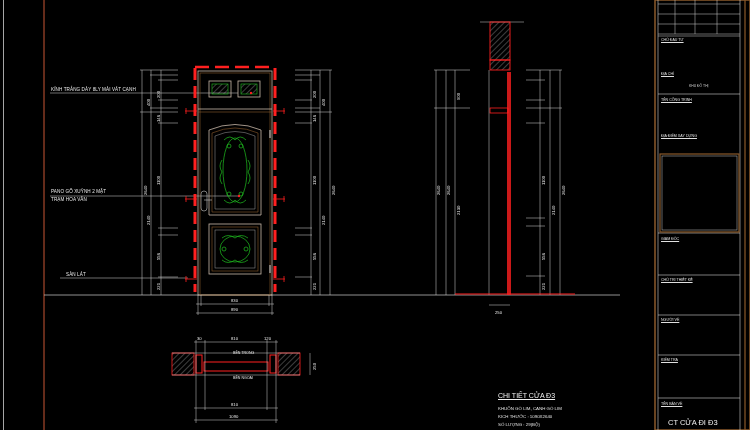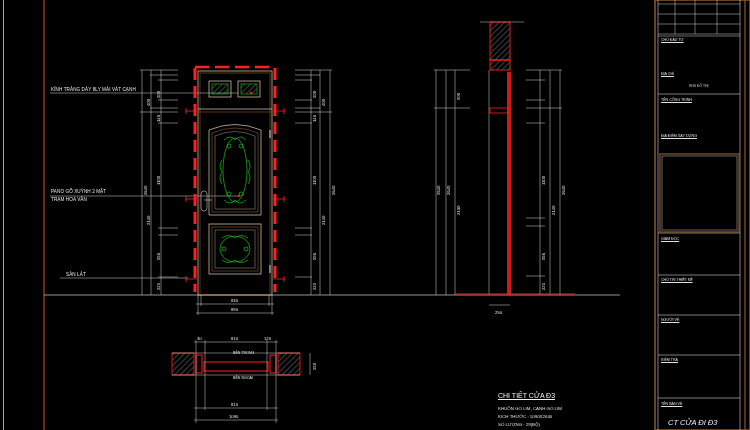--- a/index.html
+++ b/index.html
@@ -296,13 +296,13 @@
 <div class="tb-label" style="left:661px;top:38px;">CHỦ ĐẦU TƯ</div>
 <div class="tb-label" style="left:661px;top:72px;">ĐỊA CHỈ</div>
 <div class="tb-sub" style="left:689px;top:84px;">KHU ĐÔ THỊ</div>
 <div class="tb-label" style="left:661px;top:98px;">TÊN CÔNG TRÌNH</div>
 <div class="tb-label" style="left:661px;top:134px;">ĐỊA ĐIỂM XÂY DỰNG</div>
 <div class="tb-label" style="left:661px;top:237px;">GIÁM ĐỐC</div>
 <div class="tb-label" style="left:661px;top:278px;">CHỦ TRÌ THIẾT KẾ</div>
 <div class="tb-label" style="left:661px;top:318px;">NGƯỜI VẼ</div>
 <div class="tb-label" style="left:661px;top:358px;">KIỂM TRA</div>
 <div class="tb-label" style="left:661px;top:402px;">TÊN BẢN VẼ</div>
-<div class="big-title" style="left:668px;top:418px;font-style:italic;">CT CỬA ĐI Đ3</div>
+<div class="big-title" style="left:668px;top:418px;">CT CỬA ĐI Đ3</div>
 
 </body></html>

